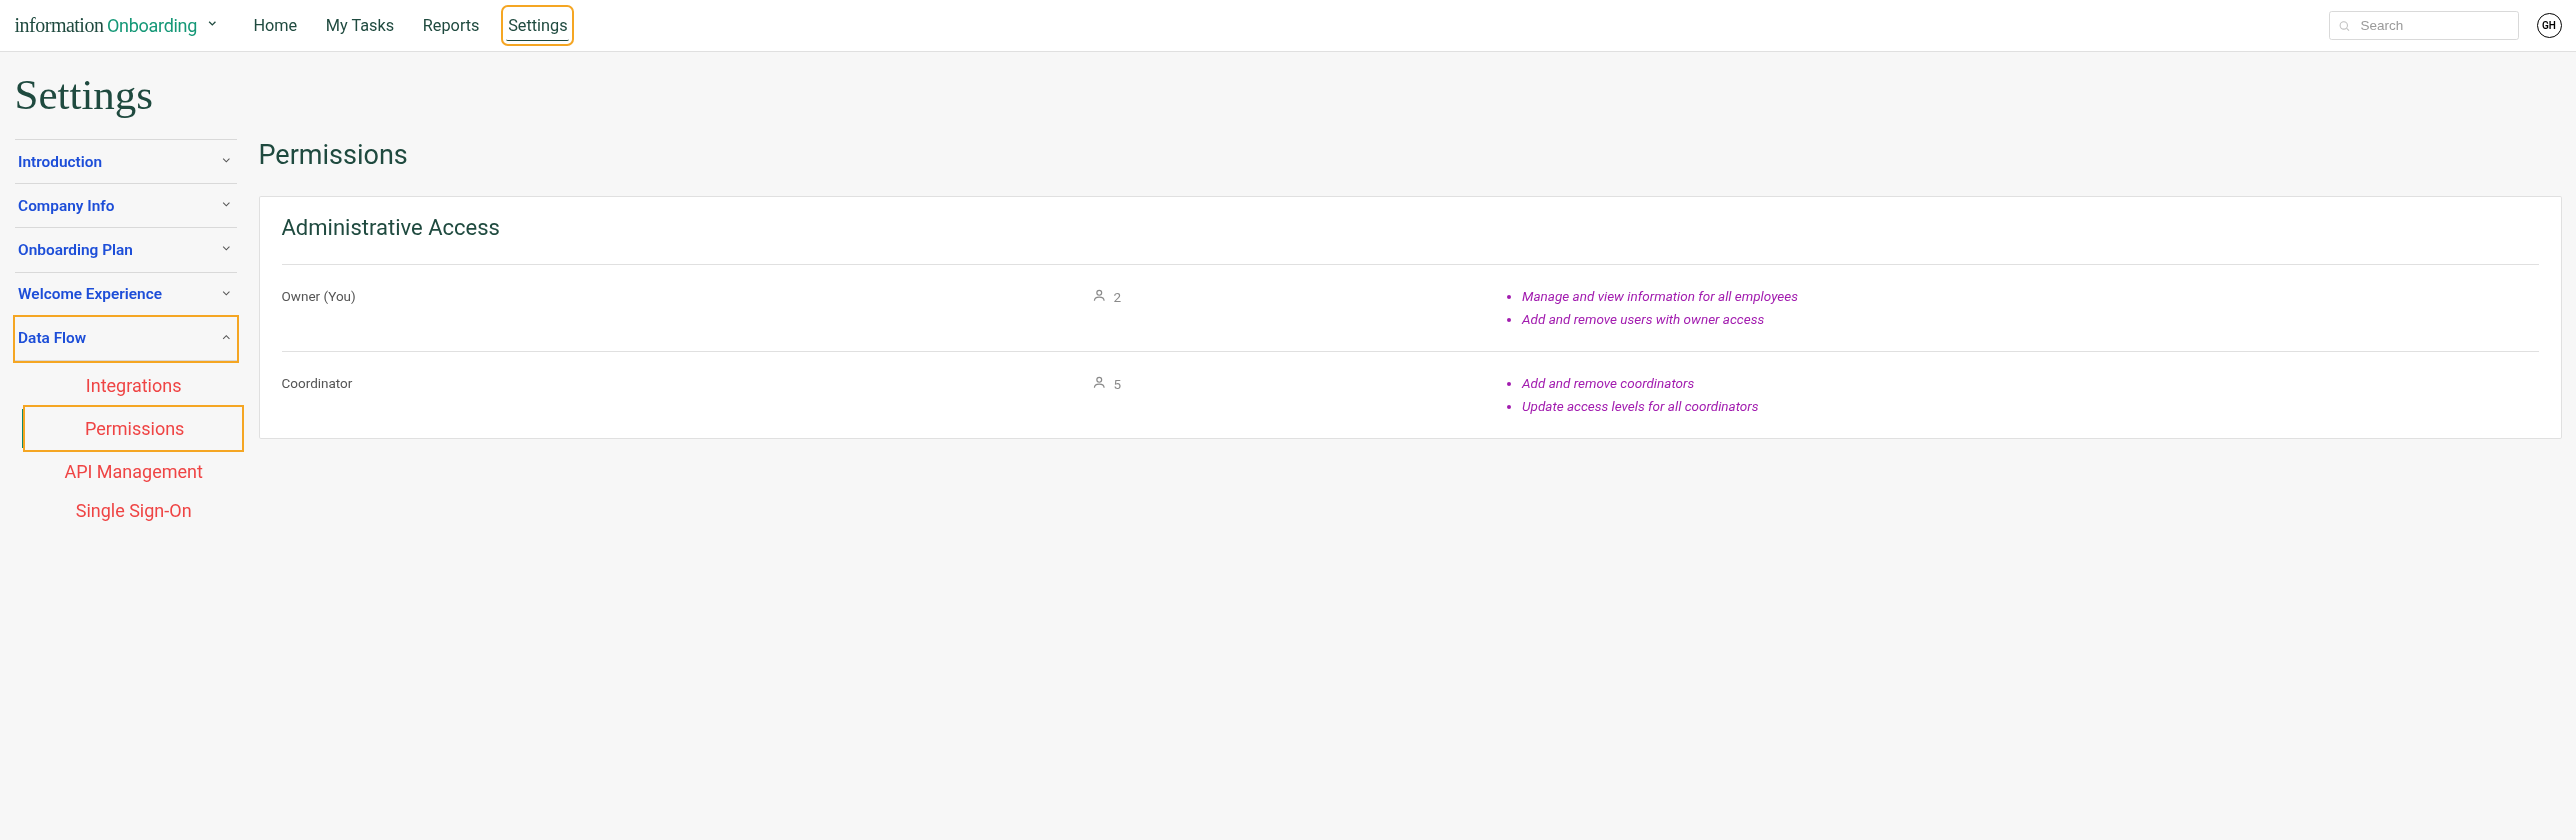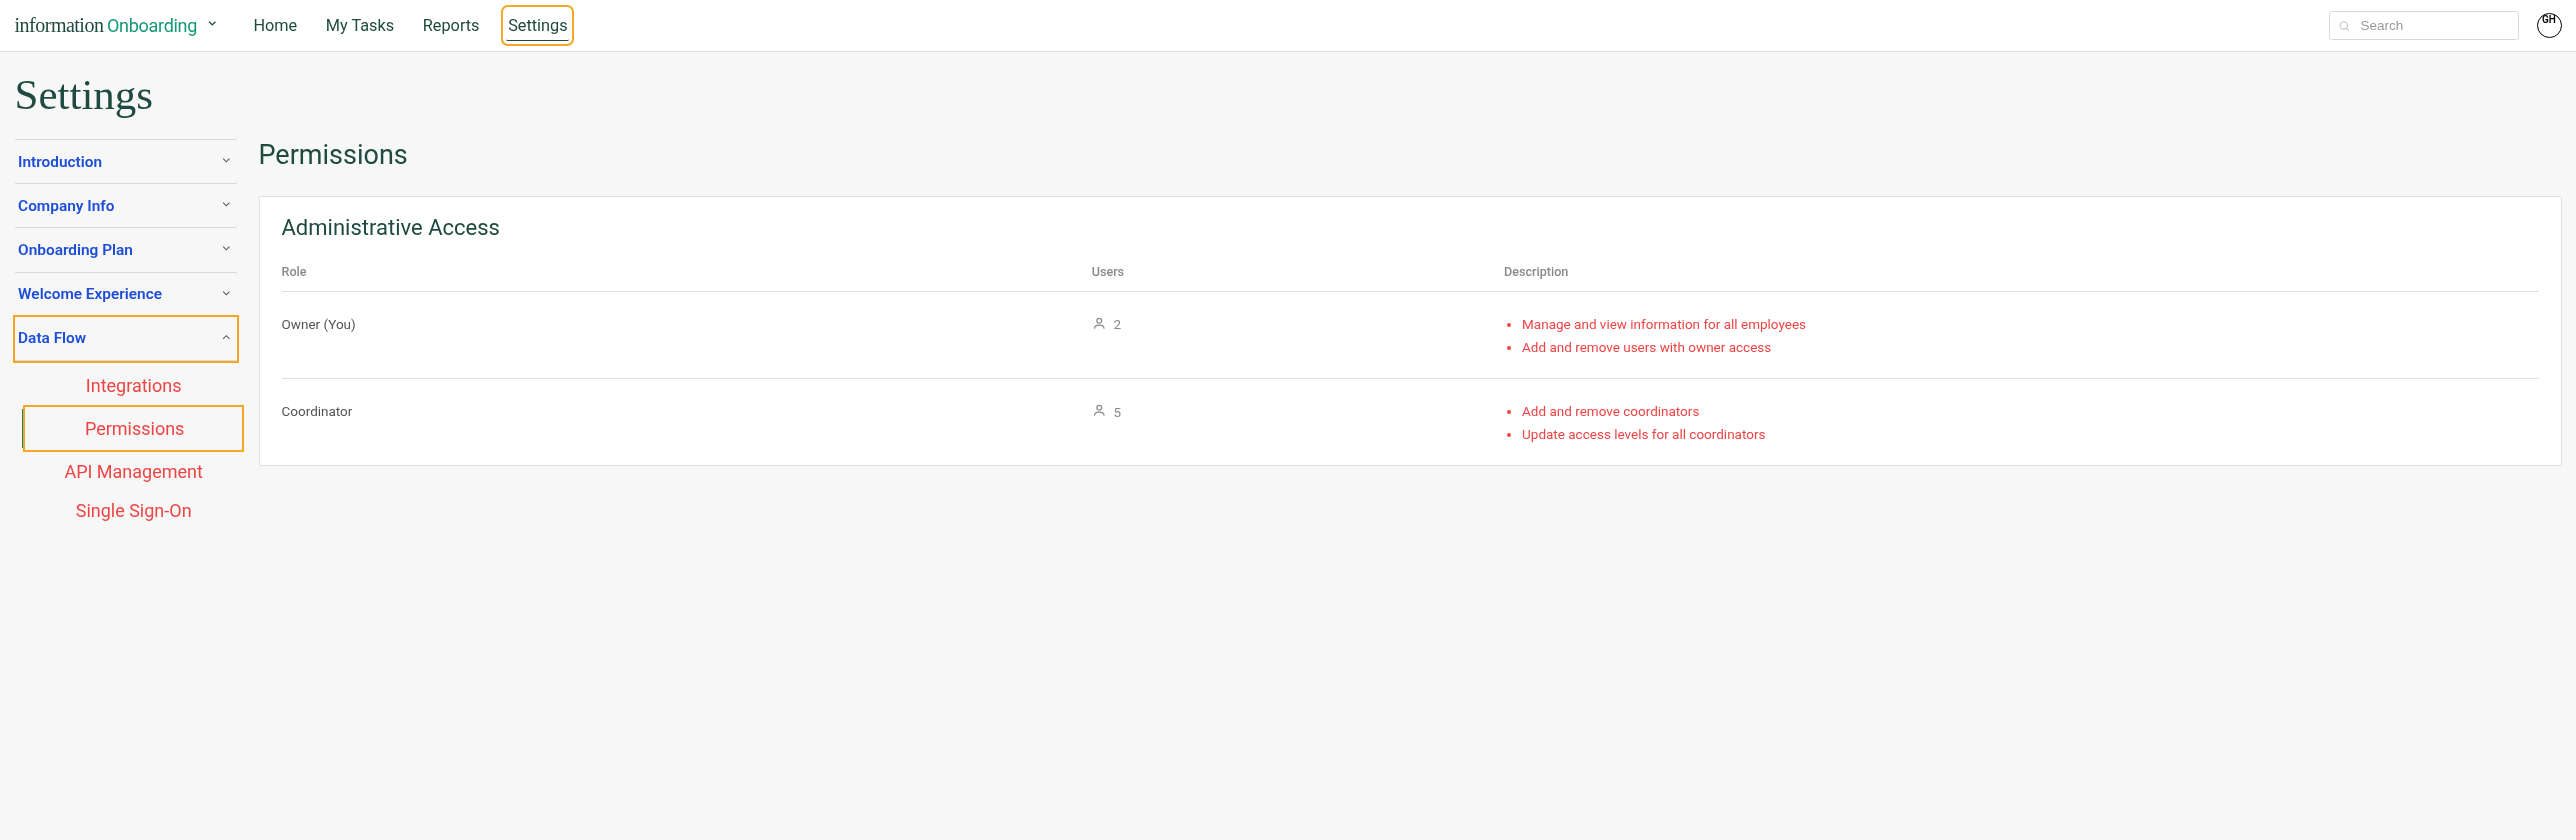--- a/index.html
+++ b/index.html
@@ -80,20 +80,21 @@
       padding: 0 9px 0 31px;
       font-size: 13.5px;
       color: #555;
     }
     .search-input::placeholder { color: #9a9a9a; }
     .avatar {
       width: 25px; height: 25px;
       border: 1.8px solid #000;
       border-radius: 50%;
       display: flex;
+      align-items: center;
       justify-content: center;
       font-size: 10px;
       font-weight: 600;
       color: #000;
       cursor: pointer;
     }
     .page {
       background: #f7f7f7;
       min-height: calc(100vh - 52px);
       padding: 18px 14.5px 36px 14.5px;
@@ -196,21 +197,22 @@
     }
     .users-cell {
       display: flex;
       align-items: center;
       gap: 7.2px;
       color: #8a8a8a;
     }
     .desc-cell ul {
       list-style: disc;
       padding-left: 18px;
-      color: #ef4444;
+      color: #a21caf;
+      font-style: italic;
     }
     .desc-cell li {
       margin-bottom: 7.2px;
     }
     .desc-cell li:last-child { margin-bottom: 0; }
   </style>
 </head>
 <body>
 
 <div class="topbar">
@@ -299,25 +301,20 @@
       </div>
     </aside>
 
     <section class="main">
       <h2 class="main-title">Permissions</h2>
 
       <div class="panel">
         <h3 class="panel-title">Administrative Access</h3>
 
         <div class="perm-table">
-          <div class="perm-header">
-            <div>Role</div>
-            <div>Users</div>
-            <div>Description</div>
-          </div>
 
           <div class="perm-row">
             <div>Owner (You)</div>
             <div class="users-cell">
               <span>
                 <svg width="14.5" height="14.5" viewBox="0 0 24 24" fill="none" stroke="#8a8a8a" stroke-width="2">
                     <circle cx="12" cy="8" r="4"></circle>
                     <path d="M4 21c0-4 4-6 8-6s8 2 8 6"></path>
                   </svg>
               </span>

